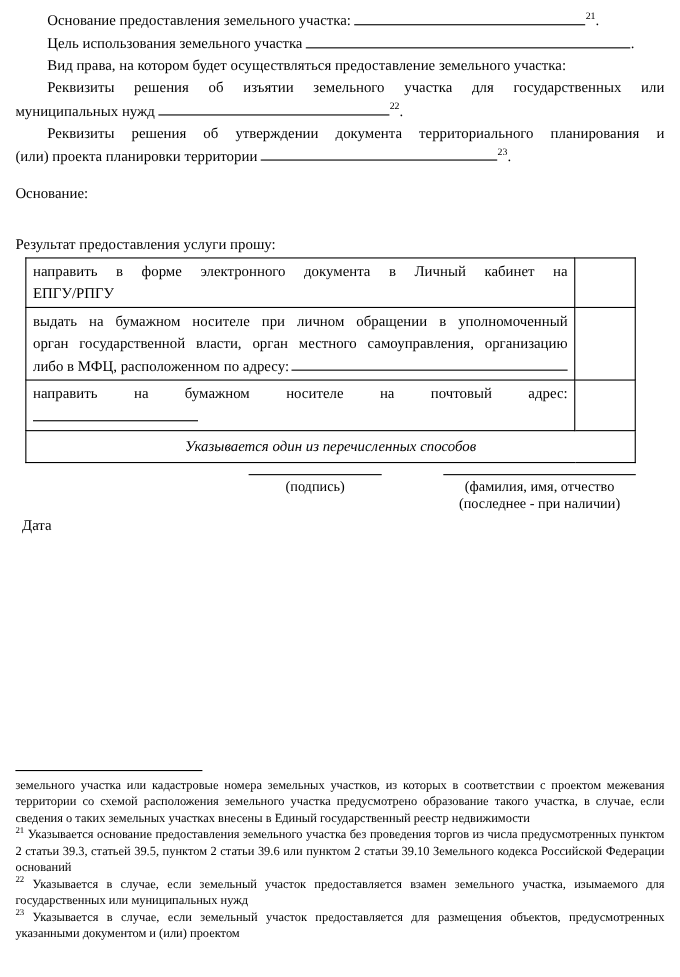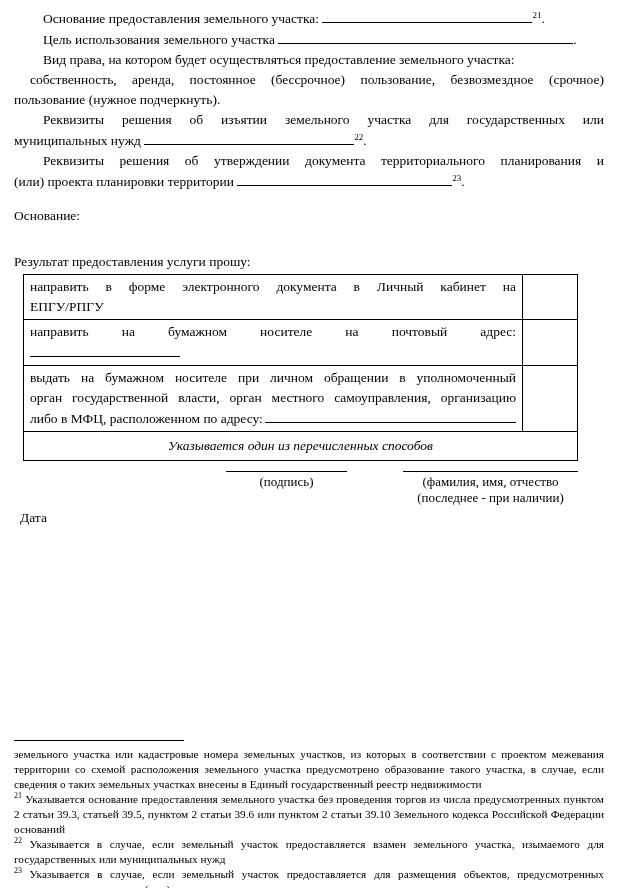--- a/index.html
+++ b/index.html
@@ -47,24 +47,20 @@
 <div class="page">
 
   <p class="ln indent"><span>Основание предоставления земельного участка:</span>
     <span class="blank w210"></span><sup class="ref">21</sup><span>.</span></p>
 
   <p class="ln indent"><span>Цель использования земельного участка</span>
     <span class="blank w295"></span><span>.</span></p>
 
   <p class="ln indent"><span>Вид права, на котором будет осуществляться предоставление земельного участка:</span></p>
 
-  <div>
-    <div class="ln indent-sm just">собственность, аренда, постоянное (бессрочное) пользование, безвозмездное (срочное)</div>
-    <div class="ln">пользование (нужное подчеркнуть).</div>
-  </div>
 
   <div>
     <div class="ln indent just">Реквизиты решения об изъятии земельного участка для государственных или</div>
     <p class="ln"><span>муниципальных нужд</span>
       <span class="blank w210"></span><sup class="ref">22</sup><span>.</span></p>
   </div>
 
   <div>
     <div class="ln indent just">Реквизиты решения об утверждении документа территориального планирования и</div>
     <p class="ln"><span>(или) проекта планировки территории</span>
@@ -81,33 +77,33 @@
     <tbody>
       <tr>
         <td>
           <div class="just">направить в форме электронного документа в Личный кабинет на</div>
           <div>ЕПГУ/РПГУ</div>
         </td>
         <td class="check"></td>
       </tr>
       <tr>
         <td>
-          <div class="just">направить на бумажном носителе на почтовый адрес:</div>
-          <div><span class="blank w150"></span></div>
-        </td>
-        <td class="check"></td>
-      </tr>
-      <tr>
-        <td>
           <div class="just">выдать на бумажном носителе при личном обращении в уполномоченный</div>
           <div class="just">орган государственной власти, орган местного самоуправления, организацию</div>
           <div class="flexline">
             <span>либо в МФЦ, расположенном по адресу:</span>
             <span class="fill-blank"></span>
           </div>
+        </td>
+        <td class="check"></td>
+      </tr>
+      <tr>
+        <td>
+          <div class="just">направить на бумажном носителе на почтовый адрес:</div>
+          <div><span class="blank w150"></span></div>
         </td>
         <td class="check"></td>
       </tr>
       <tr>
         <td colspan="2" class="note-cell">Указывается один из перечисленных способов</td>
       </tr>
     </tbody>
   </table>
 
   <div class="sig-row">

